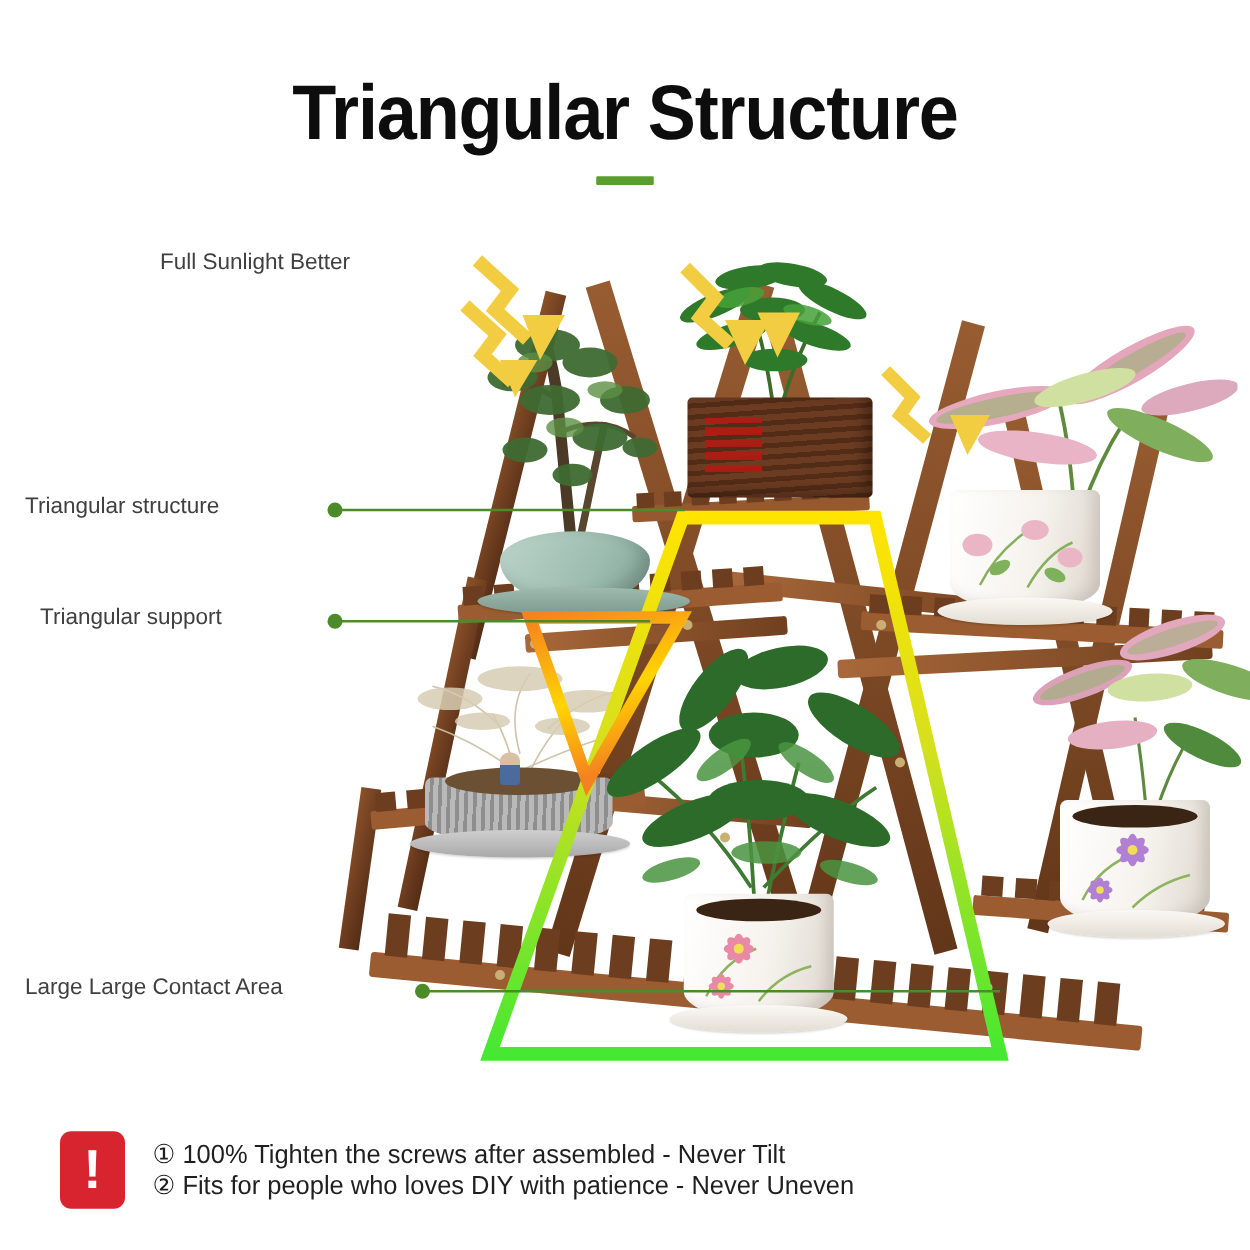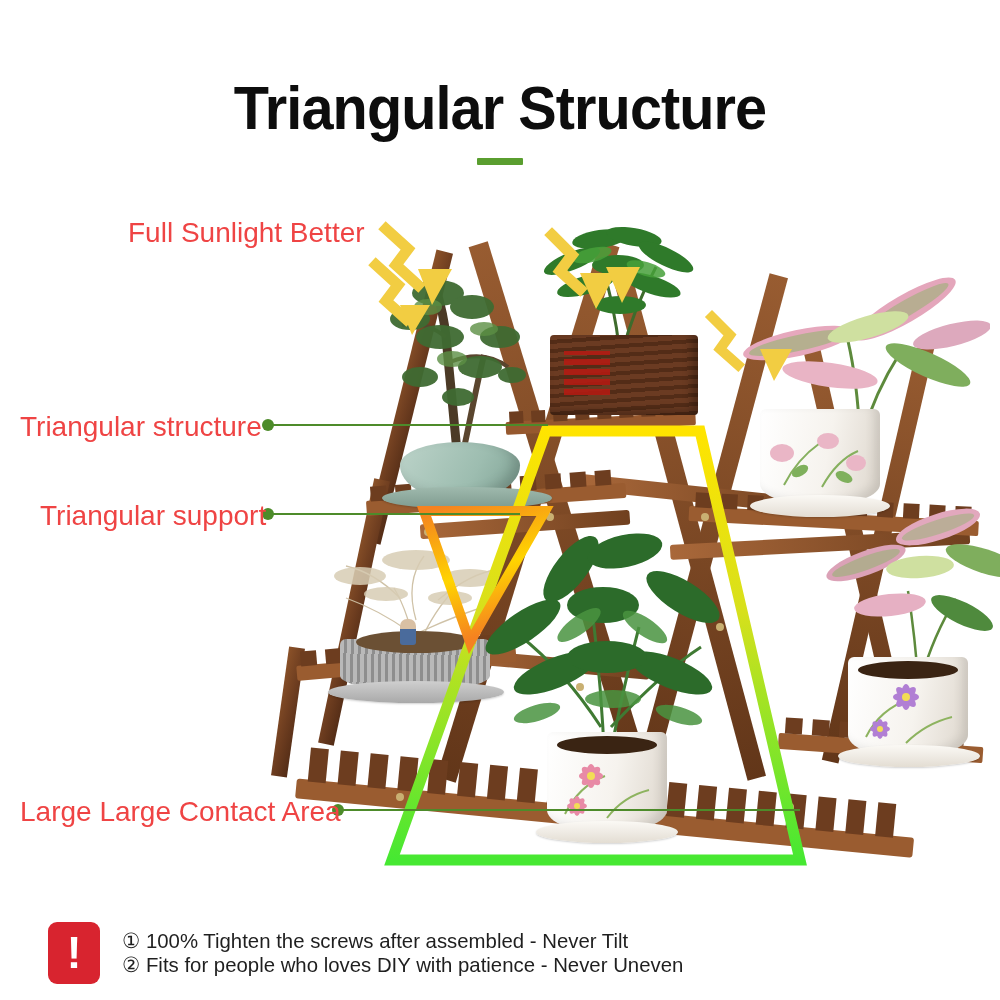--- a/index.html
+++ b/index.html
@@ -3,41 +3,41 @@
 <meta charset="utf-8">
 <style>
   html,body{margin:0;padding:0;}
   body{
     width:1000px;height:1000px;
     background:#ffffff;
     font-family:"Liberation Sans",sans-serif;
     position:relative;overflow:hidden;
     -webkit-font-smoothing:antialiased;
   }
-  .stage{position:absolute;inset:0;margin-top:17px;}
+  .stage{position:absolute;inset:0;}
 
   
   .title{
     position:absolute;left:0;right:0;top:58px;
     text-align:center;
     font-size:62px;line-height:1.05;
     font-weight:bold;
     letter-spacing:-1px;
     color:#0d0d0d;
     transform:scaleX(.93);
     font-family:"Liberation Sans",sans-serif;
   }
   .title-rule{
     position:absolute;left:50%;top:141px;
     width:46px;height:7px;margin-left:-23px;
     background:#5a9e2f;border-radius:1px;
   }
 
   
-  .callout{position:absolute;color:#ef4444;font-size:28px;white-space:nowrap;}
+  .callout{position:absolute;color:#404040;font-size:18px;white-space:nowrap;}
   .callout.two-line{line-height:1.28;}
 
   
   .photo{position:absolute;left:250px;top:170px;width:740px;height:690px;}
 
   
   .pot{position:absolute;}
   .pot-white{
     background:linear-gradient(100deg,#ffffff 0%,#f6f3ee 55%,#ddd6cc 100%);
     border-radius:6px 6px 46% 46%/6px 6px 22% 22%;
@@ -512,21 +512,21 @@
       <path d="M760 332 L792 332 L774 364 Z"></path>
     </g>
   </svg>
 
   <div class="callout two-line" style="left:128px;top:198px;">
     <div>Full Sunlight Better</div>
   </div>
 
   <div class="callout" style="left:20px;top:394px;">Triangular structure</div>
 
-  <div class="callout" style="left:40px;top:483px;text-align:center;">Triangular support</div>
+  <div class="callout" style="left:32px;top:483px;text-align:center;">Triangular support</div>
 
   <div class="callout" style="left:20px;top:779px;">Large Large Contact Area</div>
 
   <div class="footer">
     <div class="warn">!</div>
     <div class="notes">
       <div class="note">① 100% Tighten the screws after assembled - Never Tilt</div>
       <div class="note">② Fits for people who loves DIY with patience  - Never Uneven</div>
     </div>
   </div>

